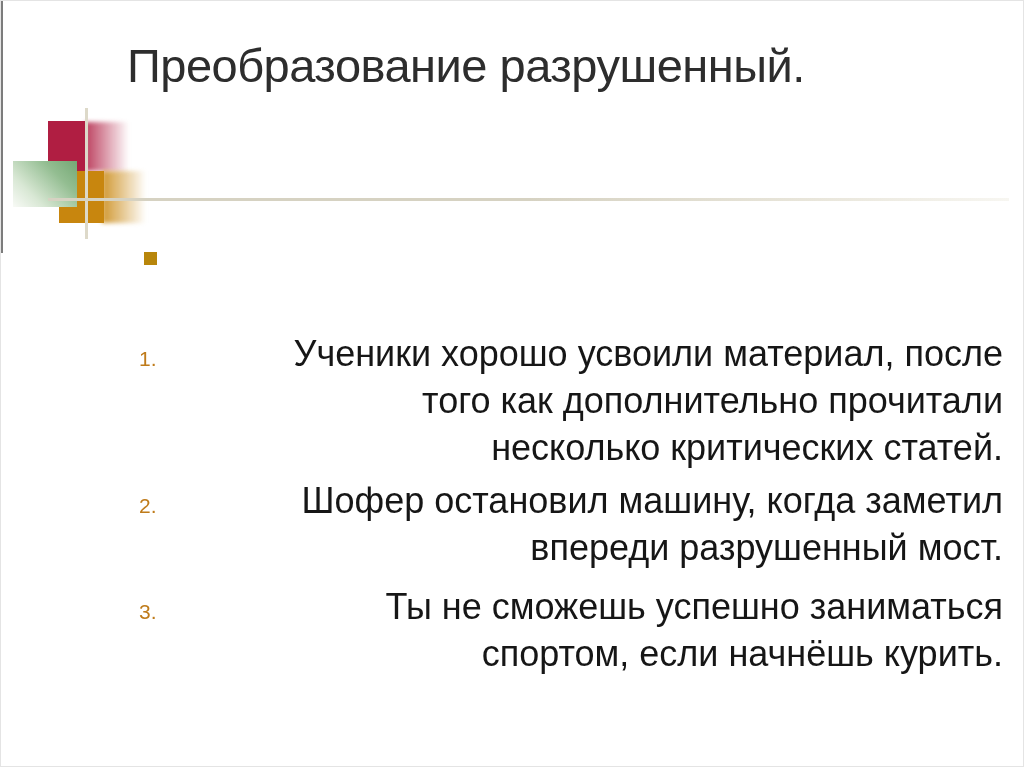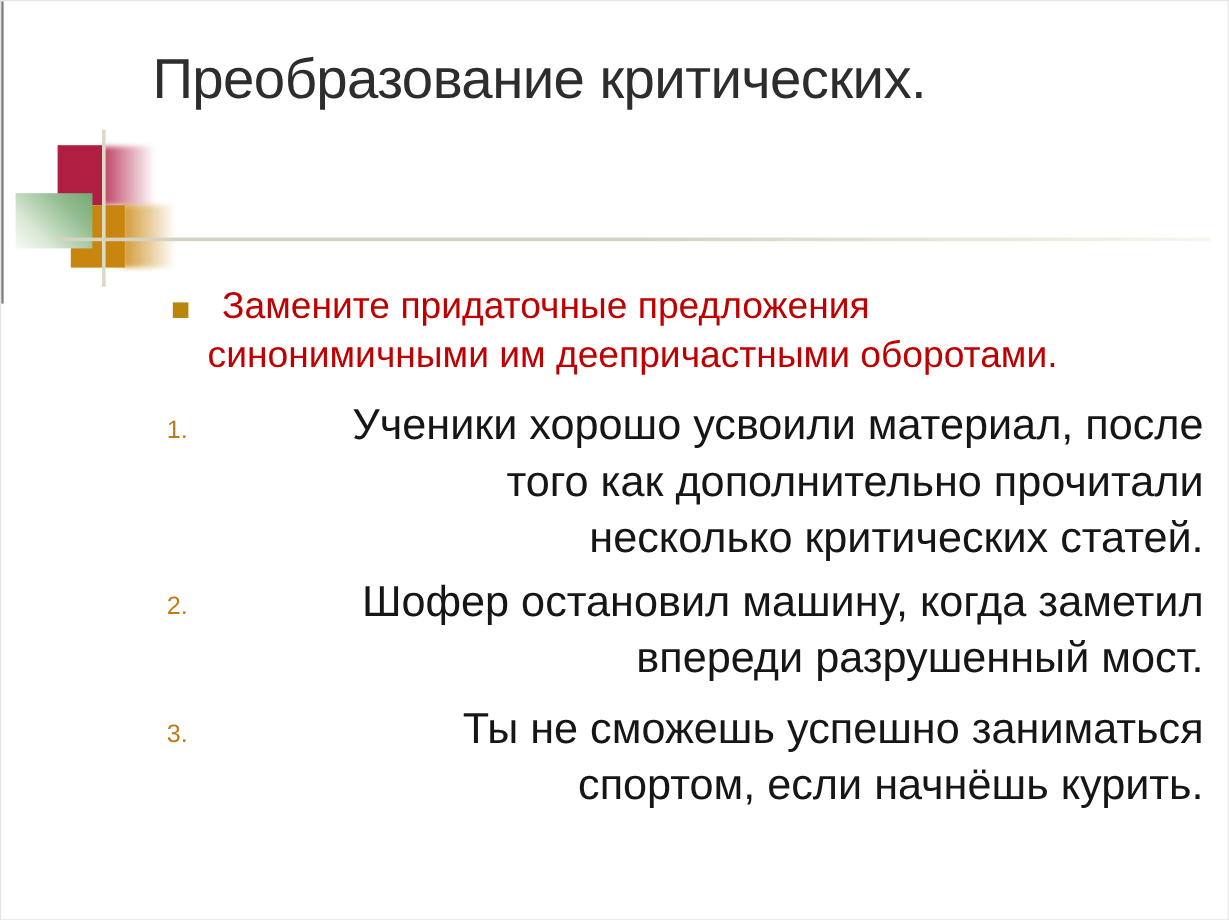--- a/index.html
+++ b/index.html
@@ -95,25 +95,23 @@
 
   <div class="abs edge-artifact"></div>
   <div class="abs smear-crimson"></div>
   <div class="abs sq-crimson"></div>
   <div class="abs smear-orange"></div>
   <div class="abs sq-orange"></div>
   <div class="abs sq-green"></div>
   <div class="abs v-line"></div>
   <div class="abs h-line"></div>
 
-  <div class="abs slide-title">Преобразование критических.</div>
+  <div class="abs slide-title">Преобразование разрушенный.</div>
 
   <div class="abs bullet-square"></div>
-  <div class="abs bullet-text">Замените придаточные предложения
-синонимичными им деепричастными оборотами.</div>
 
   <div>
     <span class="abs item-number num-1">1.</span>
     <div class="abs item-text txt-1">Ученики хорошо усвоили материал, после
 того как дополнительно прочитали
 несколько критических статей.</div>
 
     <span class="abs item-number num-2">2.</span>
     <div class="abs item-text txt-2">Шофер остановил машину, когда заметил
 впереди разрушенный мост.</div>

